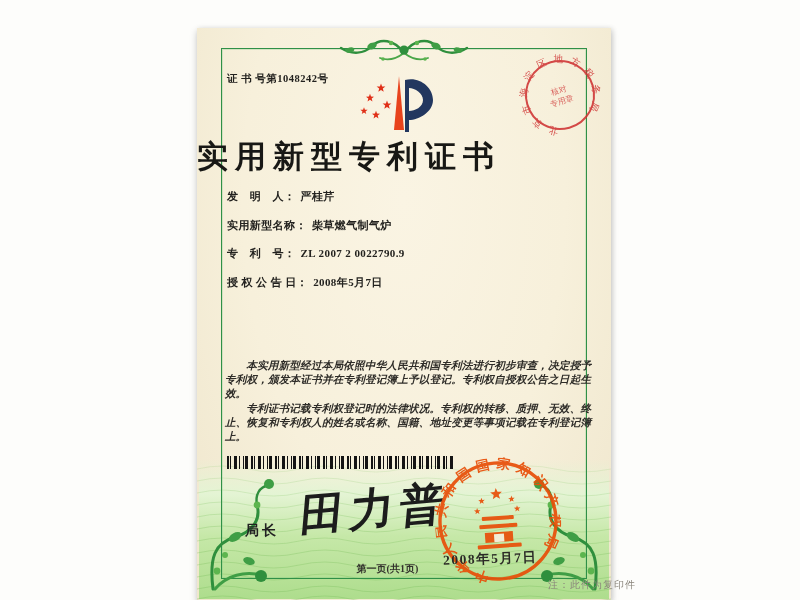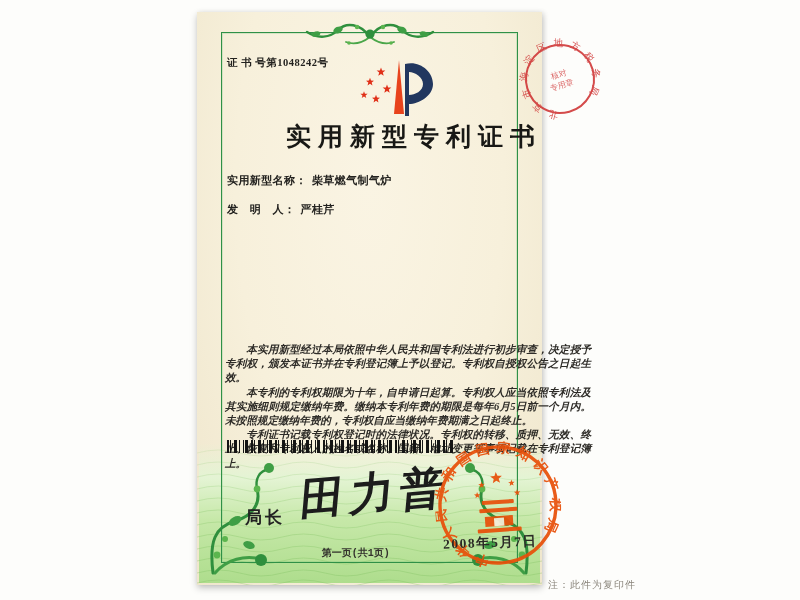--- a/index.html
+++ b/index.html
@@ -2,21 +2,21 @@
 <html><head>
 <meta charset="utf-8">
 <style>
   * { margin:0; padding:0; box-sizing:border-box; }
   html,body { width:800px; height:600px; }
   body { font-family:"Liberation Serif", serif; background:#fdfdfb; position:relative; overflow:hidden; }
 
   .stage { position:absolute; inset:0; }
 
   .paper {
-    position:absolute; left:197px; top:12px; width:345px; height:573px;
+    position:absolute; left:197px; top:28px; width:414px; height:573px;
     background: radial-gradient(ellipse at 50% 30%, #faf4e3 0%, #f7f0db 55%, #efe6cc 100%);
     box-shadow: 0 3px 7px rgba(0,0,0,.22), 2px 0 5px rgba(0,0,0,.08);
   }
 
   .green-wash {
     position:absolute; left:2px; right:2px; bottom:2px; height:140px;
     background: linear-gradient(to top, #aedd8d 0%, #c6e8a8 45%, #e4f4d4 75%, rgba(238,248,228,0) 100%);
   }
   .guilloche { position:absolute; left:0; bottom:0; width:100%; height:140px; opacity:.65; }
 
@@ -35,22 +35,22 @@
     position:absolute; left:30px; top:44px; font-size:10.5px; font-weight:700;
     color:#23221f; letter-spacing:.5px;
   }
 
   .stamp-topright { position:absolute; left:320px; top:24px; width:86px; height:86px;
     transform:rotate(-16deg); opacity:.88; }
 
   .logo { position:absolute; left:158px; top:46px; width:84px; height:64px; }
 
   .title {
-    position:absolute; left:0; width:100%; top:108px; text-align:right;
-    font-size:25px; font-weight:700; color:#181815; letter-spacing:7px;
+    position:absolute; left:0; width:100%; top:108px; text-align:left;
+    font-size:31px; font-weight:700; color:#181815; letter-spacing:7px;
     font-family:"Liberation Serif", serif;
   }
 
   .fields { position:absolute; left:30px; top:163px; right:28px; }
   .field-row { margin-bottom:17px; font-size:11px; line-height:11.6px;
     color:#23221f; font-weight:700; letter-spacing:.4px; }
   .field-row .lbl { display:inline-block; }
   .field-row .val { display:inline-block; margin-left:2px; }
 
   .paragraphs {
@@ -64,37 +64,37 @@
     position:absolute; left:30px; top:428px; width:226px; height:13px;
     background: repeating-linear-gradient(90deg,
       #141414 0 2px, transparent 2px 3px,
       #141414 3px 4px, transparent 4px 7px,
       #141414 7px 10px, transparent 10px 12px,
       #141414 12px 13px, transparent 13px 16px,
       #141414 16px 17px, transparent 17px 18px,
       #141414 18px 21px, transparent 21px 24px);
   }
 
-  .director-label { position:absolute; left:48px; top:494px; font-size:17px;
+  .director-label { position:absolute; left:48px; top:494px; font-size:14px;
     font-weight:700; color:#222; letter-spacing:3px; }
   .signature {
     position:absolute; left:88px; top:452px; width:180px; text-align:center;
     font-size:44px; color:#1c1c1c; font-weight:700;
     transform:rotate(-5deg) skewX(-10deg); letter-spacing:6px;
   }
 
   .seal { position:absolute; left:238px; top:430px; width:126px; height:126px;
     opacity:.93; transform:rotate(-4deg); }
   .seal-date {
     position:absolute; left:246px; top:522px; font-size:13.5px; font-weight:700;
     color:#2b2a26; letter-spacing:1.5px; transform:rotate(-2deg);
   }
 
   .page-footer { position:absolute; left:0; width:92%; top:534px; text-align:center;
-    font-size:10px; font-weight:700; color:#33322d;font-family:Liberation Mono, monospace; }
+    font-size:10px; font-weight:700; color:#33322d; }
 
   .copy-note { position:absolute; left:548px; top:578px; font-size:10px;
     color:#8a857b; letter-spacing:1px; }
 </style>
 </head>
 <body>
 
 <div class="stage">
 
   <div class="paper">
@@ -201,32 +201,39 @@
         <use href="#star5" transform="translate(9,37) scale(3.8)"></use>
         <use href="#star5" transform="translate(21,41) scale(4.2)"></use>
         <use href="#star5" transform="translate(32,31) scale(4.6)"></use>
       </g>
     </svg>
 
     <div class="title">实用新型专利证书</div>
 
     <div class="fields">
       <div class="field-row">
+        <span class="lbl">发　明　人：</span>
+        <span class="val">严桂芹</span>
+      </div>
+      <div class="field-row">
         <span class="lbl">实用新型名称：</span>
         <span class="val">柴草燃气制气炉</span>
       </div>
       <div class="field-row">
-        <span class="lbl">发　明　人：</span>
-        <span class="val">严桂芹</span>
+        <span class="lbl">专　利　号：</span>
+        <span class="val">ZL 2007 2 0022790.9</span>
+      </div>
+      <div class="field-row">
+        <span class="lbl">授 权 公 告 日：</span>
+        <span class="val">2008年5月7日</span>
       </div>
     </div>
 
     <div class="paragraphs">
       <p>本实用新型经过本局依照中华人民共和国专利法进行初步审查，决定授予专利权，颁发本证书并在专利登记簿上予以登记。专利权自授权公告之日起生效。</p>
-      <p>本专利的专利权期限为十年，自申请日起算。专利权人应当依照专利法及其实施细则规定缴纳年费。缴纳本专利年费的期限是每年6月5日前一个月内。未按照规定缴纳年费的，专利权自应当缴纳年费期满之日起终止。</p>
       <p>专利证书记载专利权登记时的法律状况。专利权的转移、质押、无效、终止、恢复和专利权人的姓名或名称、国籍、地址变更等事项记载在专利登记簿上。</p>
     </div>
 
     <div class="barcode"></div>
 
     <div class="director-label">局长</div>
     <div class="signature">田力普</div>
 
     <svg class="seal" viewBox="0 0 126 126">
       <defs>

